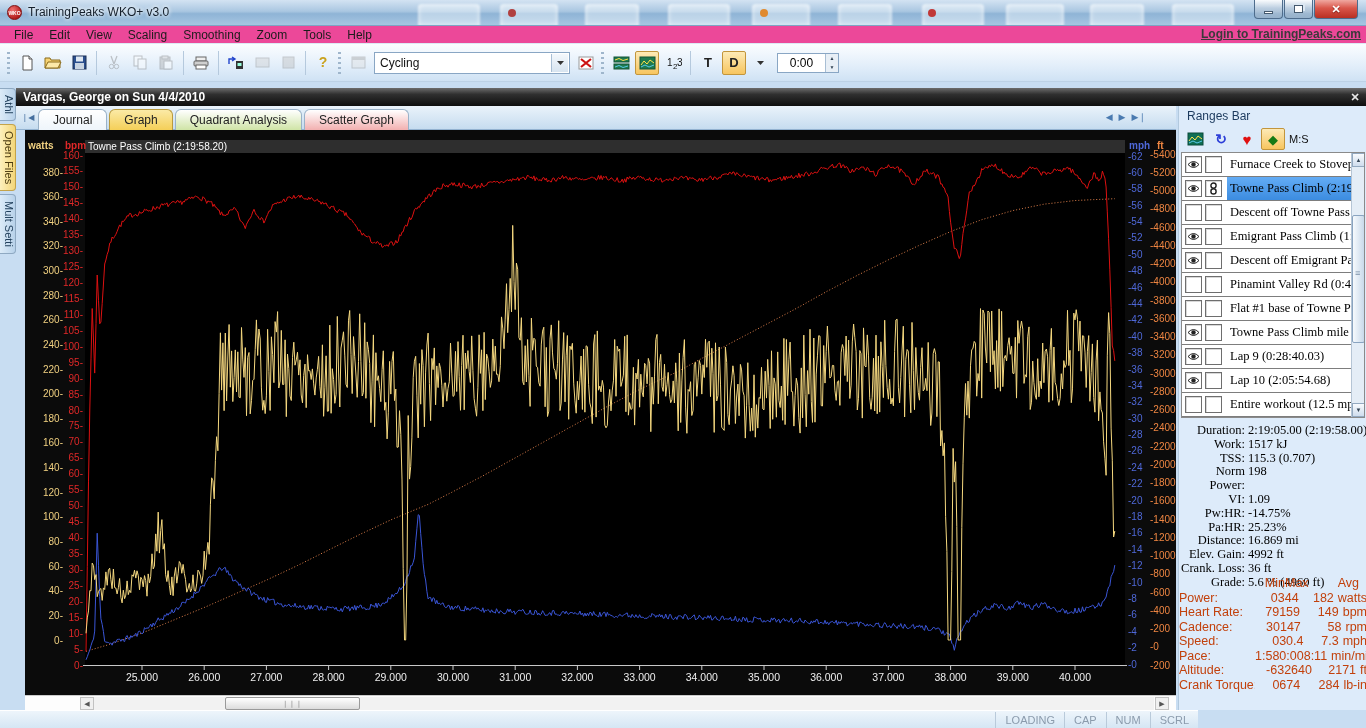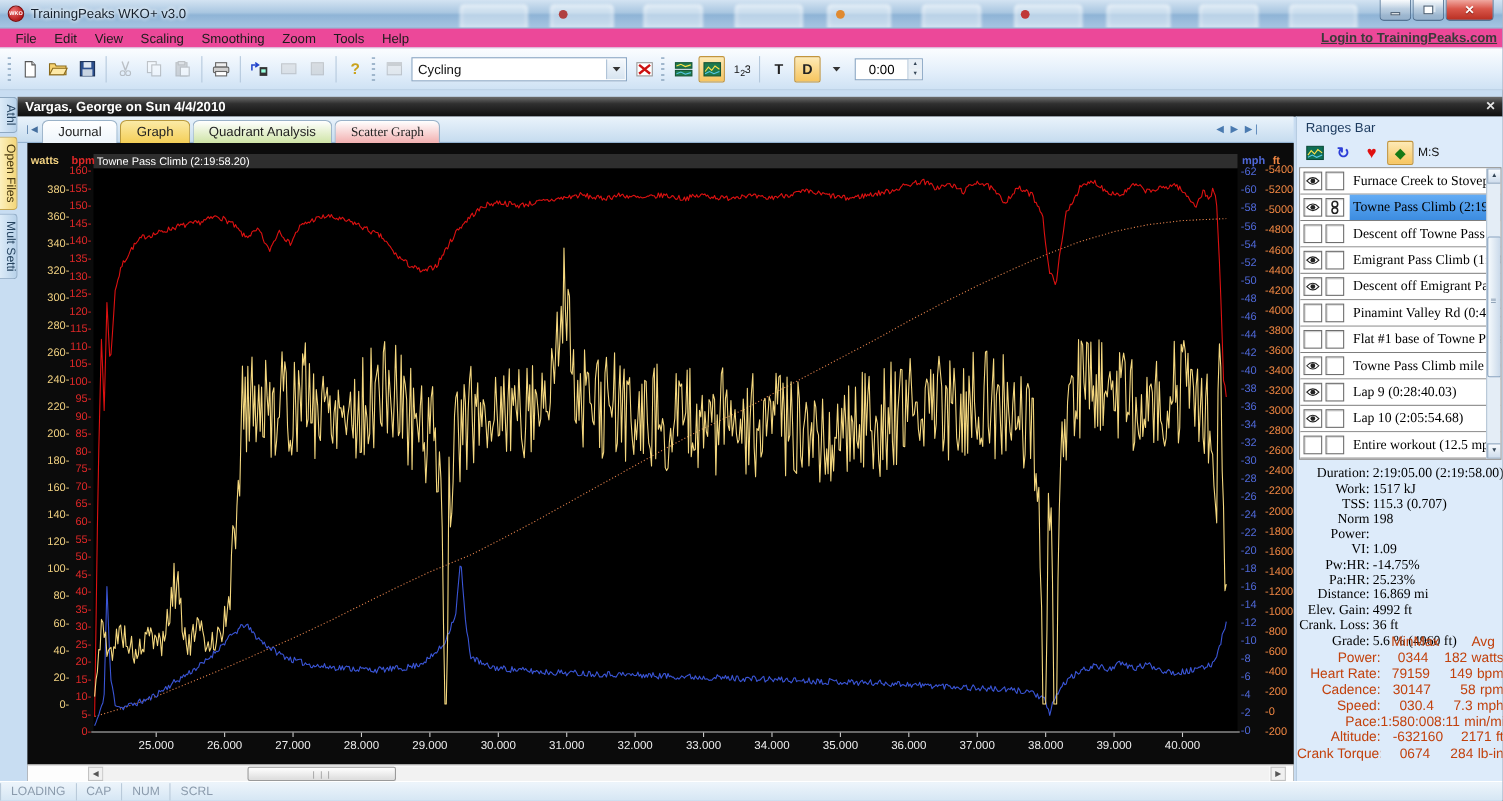--- a/index.html
+++ b/index.html
@@ -104,29 +104,29 @@
     border:1px solid #93a9c0;font-size:6px;color:#345;text-align:center;line-height:13px}
   .rb-vthumb{position:absolute;left:0;top:62px;width:13px;height:128px;background:linear-gradient(90deg,#f6fafd,#c9d9ea);
     border:1px solid #8aa4c0;border-radius:2px}
   .rb-vthumb:after{content:"≡";position:absolute;left:2px;top:52px;font-size:9px;color:#7a90a8}
   .rb-stats{position:absolute;left:0;top:318px;width:148px;font-family:"Liberation Serif",serif;font-size:12.5px;color:#000}
   .stat{display:flex;line-height:13.8px}
   .stat-l{width:66px;text-align:right;flex-shrink:0}
   .stat-v{margin-left:3px;white-space:nowrap}
   .rb-table{position:absolute;left:0;top:470px;width:188px;font-family:Liberation Sans, sans-serif;font-size:12.5px;color:#c2410c}
   .tr{display:flex;line-height:14.5px}
-  .td-l{width:76px;text-align:right;flex-shrink:0;white-space:nowrap;overflow:hidden}
+  .td-l{width:76px;text-align:left;flex-shrink:0;white-space:nowrap;overflow:hidden}
   .td-min{width:30px;text-align:right}
   .td-max{width:38px;}
   .td-avg{width:36px;text-align:right}
   .td-u{margin-left:4px;white-space:nowrap}
 
   
-  .statusbar{position:absolute;left:0;top:710px;width:1366px;height:18px;
-    background:linear-gradient(#eef5fb,#d5e6f4);border-top:1px solid #fff;display:flex;
+  .statusbar{position:absolute;left:0;top:710px;width:1198px;height:18px;
+    background:linear-gradient(#eef5fb,#d5e6f4);border-top:1px solid #fff;display:flex;justify-content:flex-end;
     align-items:center;font-size:11px;color:#8b9bac;overflow:hidden}
   .sseg{border-left:1px solid #b9cada;padding:1px 9px;height:16px;display:flex;align-items:center}
 </style>
 </head>
 <body>
 
 <div id="app">
 
   <div class="titlebar">
     <div id="thumbs">
@@ -317,21 +317,21 @@
     <span>Vargas, George on Sun 4/4/2010</span>
     <span class="doc-close">✕</span>
   </div>
 
   <div class="tab-strip">
     <div class="first-btn">❘◀</div>
     <div class="tabs" id="doc-tabs">
         <div class="dtab" style="background: linear-gradient(rgb(255, 255, 255), rgb(238, 245, 251));">Journal</div>
         <div class="dtab sel">Graph</div>
         <div class="dtab" style="background: linear-gradient(rgb(255, 255, 255), rgb(207, 228, 166));">Quadrant Analysis</div>
-        <div class="dtab" style="background: linear-gradient(rgb(255, 255, 255), rgb(242, 176, 176)); font-family: Liberation Serif, serif;">Scatter Graph</div>
+        <div class="dtab" style="background: linear-gradient(rgb(255, 255, 255), rgb(242, 176, 176));">Scatter Graph</div>
       </div>
     <div class="tab-nav">
       <span>◀</span>
       <span>▶</span>
       <span>▶❘</span>
     </div>
   </div>
 
   <div class="chart-control">
     <svg id="chart-svg" width="1151" height="565">
@@ -730,21 +730,21 @@
         <div class="tr">
           <div class="td-l">Pace:</div>
           <div class="td-min">1:58</div>
           <div class="td-max">0:00</div>
           <div class="td-avg">8:11</div>
           <div class="td-u">min/mi</div>
         </div>
         <div class="tr">
           <div class="td-l">Altitude:</div>
           <div class="td-min">-63</div>
-          <div class="td-max">2160</div>
+          <div class="td-max">2640</div>
           <div class="td-avg">2171</div>
           <div class="td-u">ft</div>
         </div>
         <div class="tr">
           <div class="td-l">Crank Torque:</div>
           <div class="td-min">0</div>
           <div class="td-max">674</div>
           <div class="td-avg">284</div>
           <div class="td-u">lb-in</div>
         </div>

